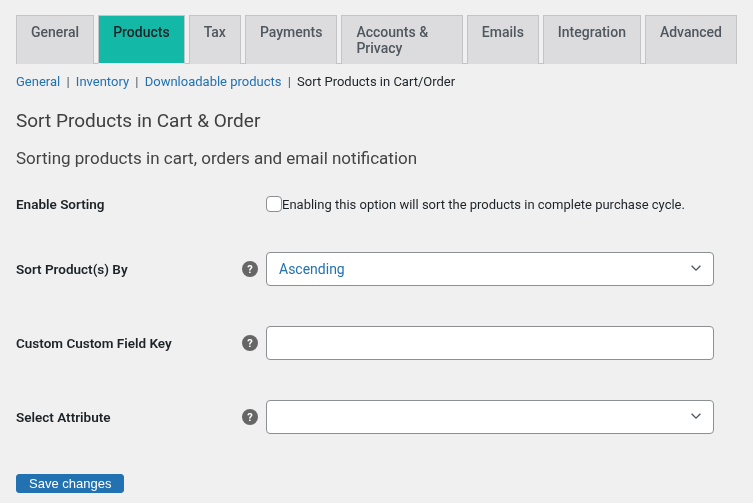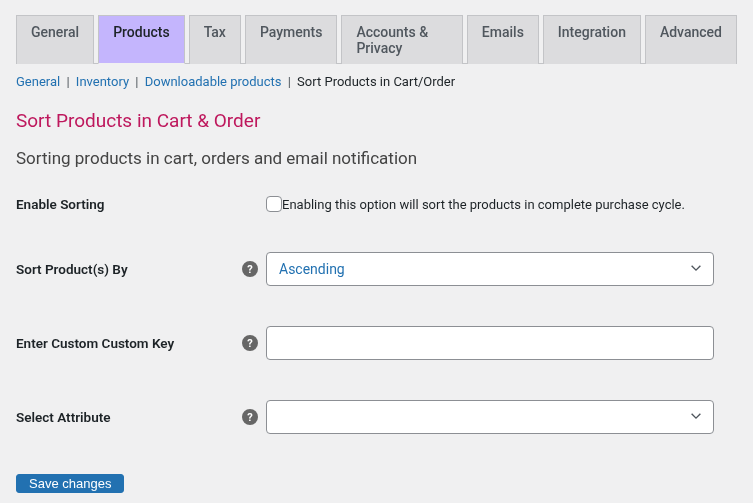--- a/index.html
+++ b/index.html
@@ -28,40 +28,40 @@
     border-bottom: none;
     color: #50575e;
     padding: 8px 14px 8px 14px;
     font-size: 14px;
     position: relative;
     top: 1px;
     cursor: pointer;
     font-weight: 500;
   }
   .nav-tab.active {
-    background: #c4b5fd;
+    background: #14b8a6;
     border-bottom: 1px solid #f0f0f1;
     color: #1d2327;
   }
   .sub-nav {
     margin: 0 0 20px 0;
     font-size: 13px;
   }
   .sub-nav a {
     color: #2271b1;
     text-decoration: none;
     cursor: pointer;
   }
   .sub-nav .sep { color: #50575e; margin: 0 3px; }
   .sub-nav .current { color: #1d2327; }
   h2 {
     font-size: 19px;
     margin: 0 0 14px 0;
     font-weight: 400;
-    color: #be185d;
+    color: #404040;
   }
   .desc {
     margin: 16px 0 28px 0;
     color: #444;
     font-size: 17px;
   }
   .form-row {
     display: flex;
     align-items: center;
     margin-bottom: 40px;
@@ -179,21 +179,21 @@
         <span class="chevron">
           <svg class="chev" viewBox="0 0 16 16">
               <path d="M3 6 L8 11 L13 6" fill="none" stroke="#50575e" stroke-width="1.6"></path>
             </svg>
         </span>
       </div>
     </div>
   </div>
 
   <div class="form-row">
-    <div class="form-label">Enter Custom Custom Key</div>
+    <div class="form-label">Custom Custom Field Key</div>
     <div class="help-col">
         <span class="help-icon">?</span>
       </div>
     <div class="field-col">
       <div class="text-input">
         <span></span>
       </div>
     </div>
   </div>
 

